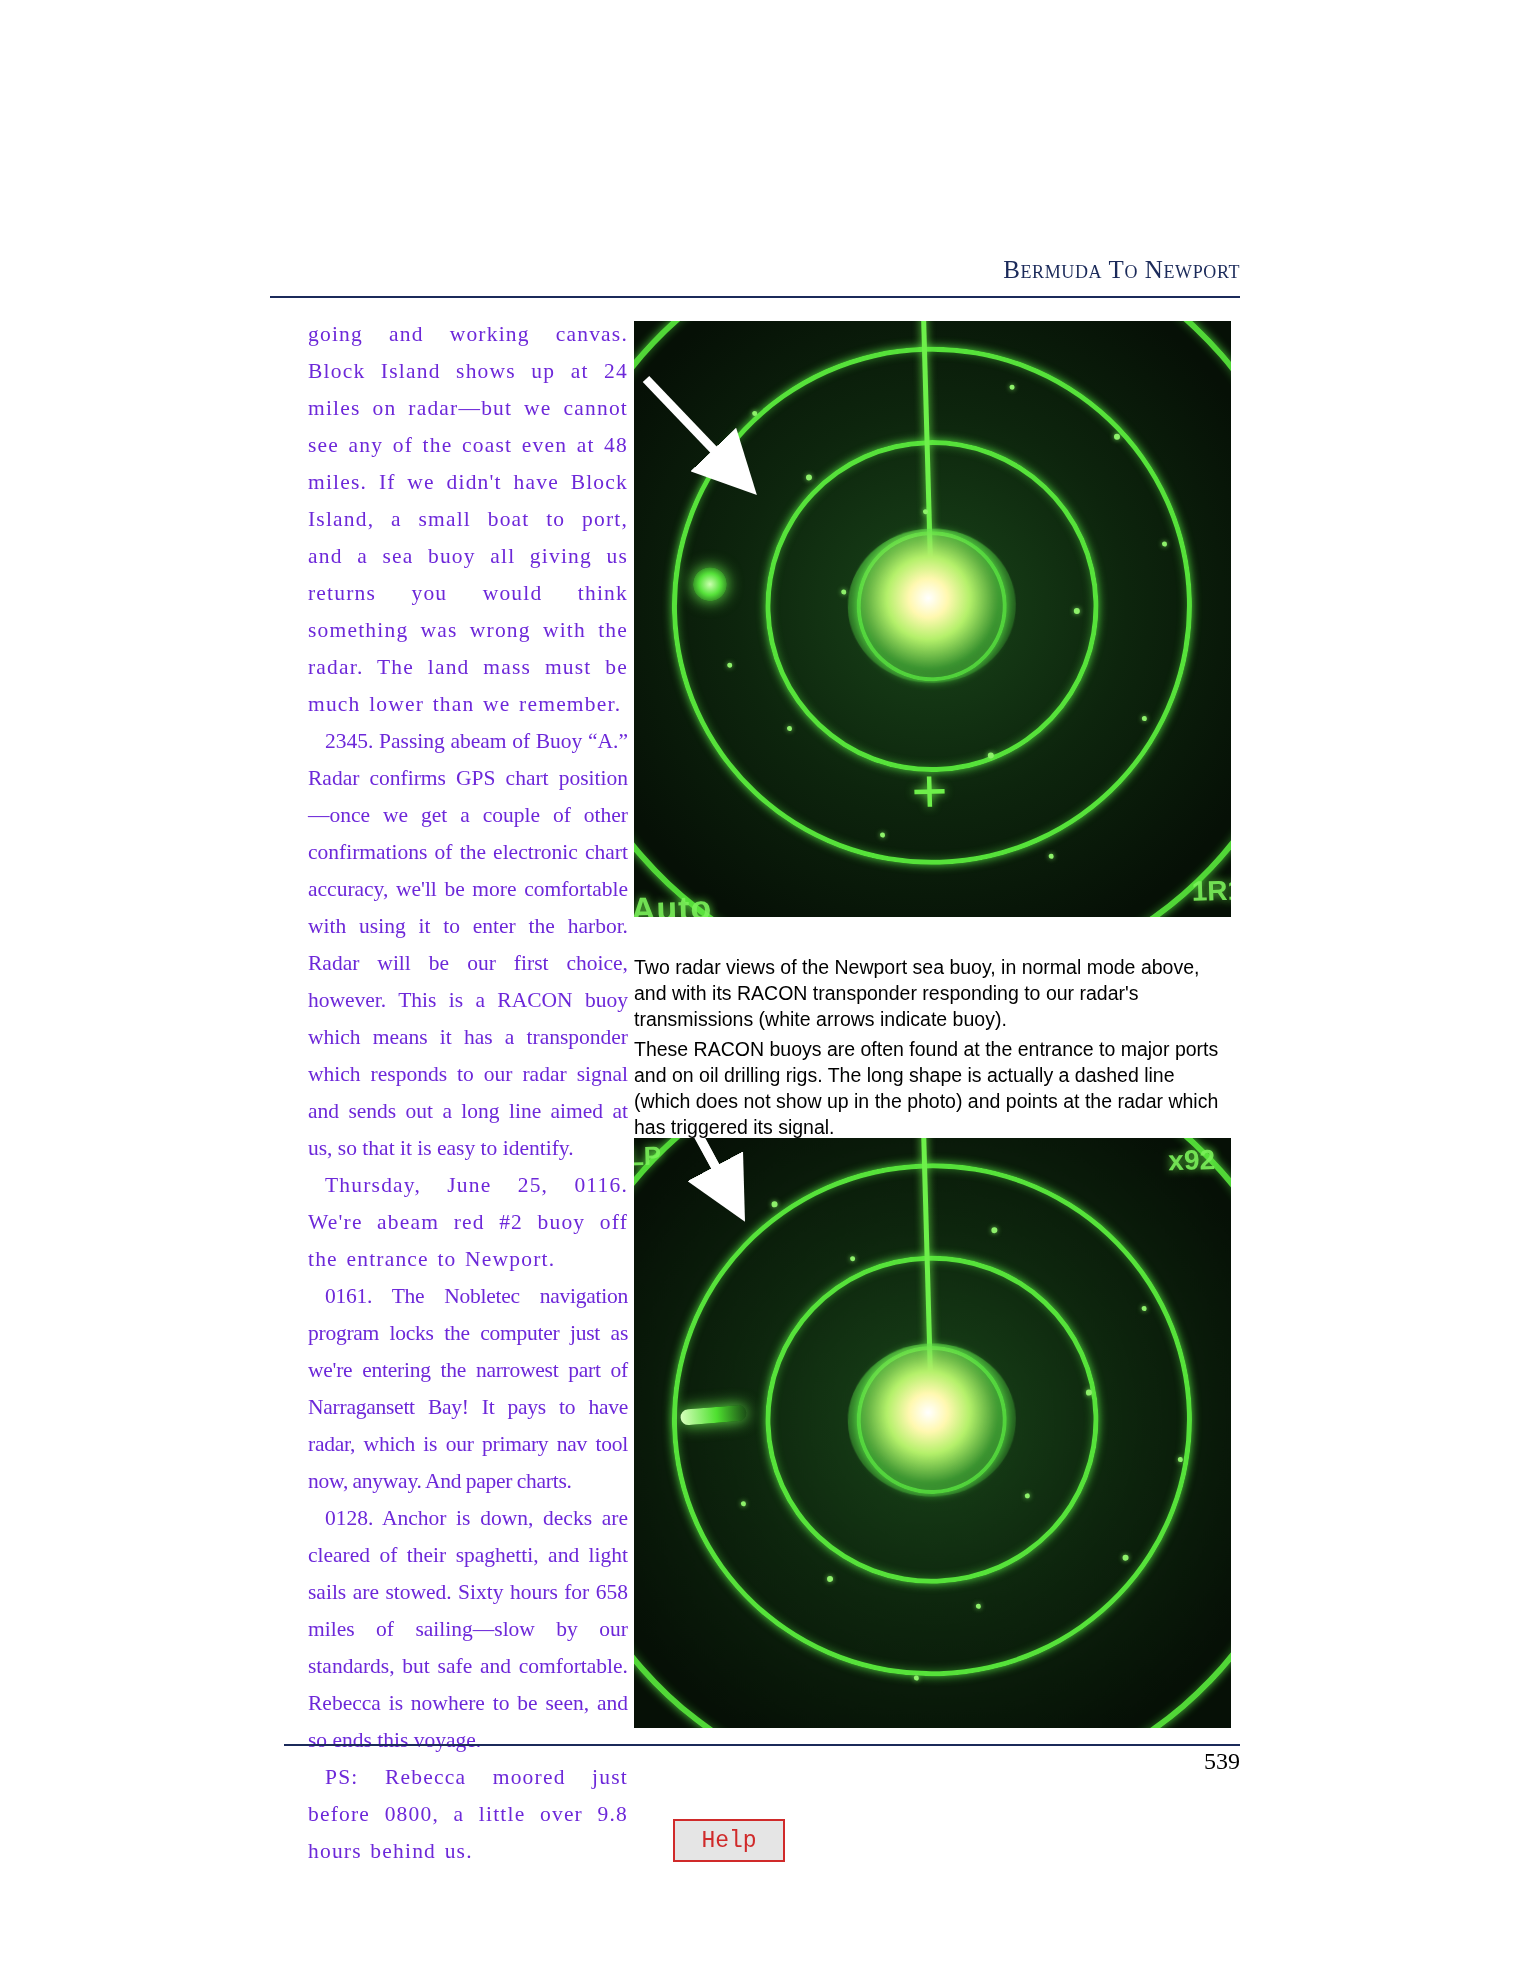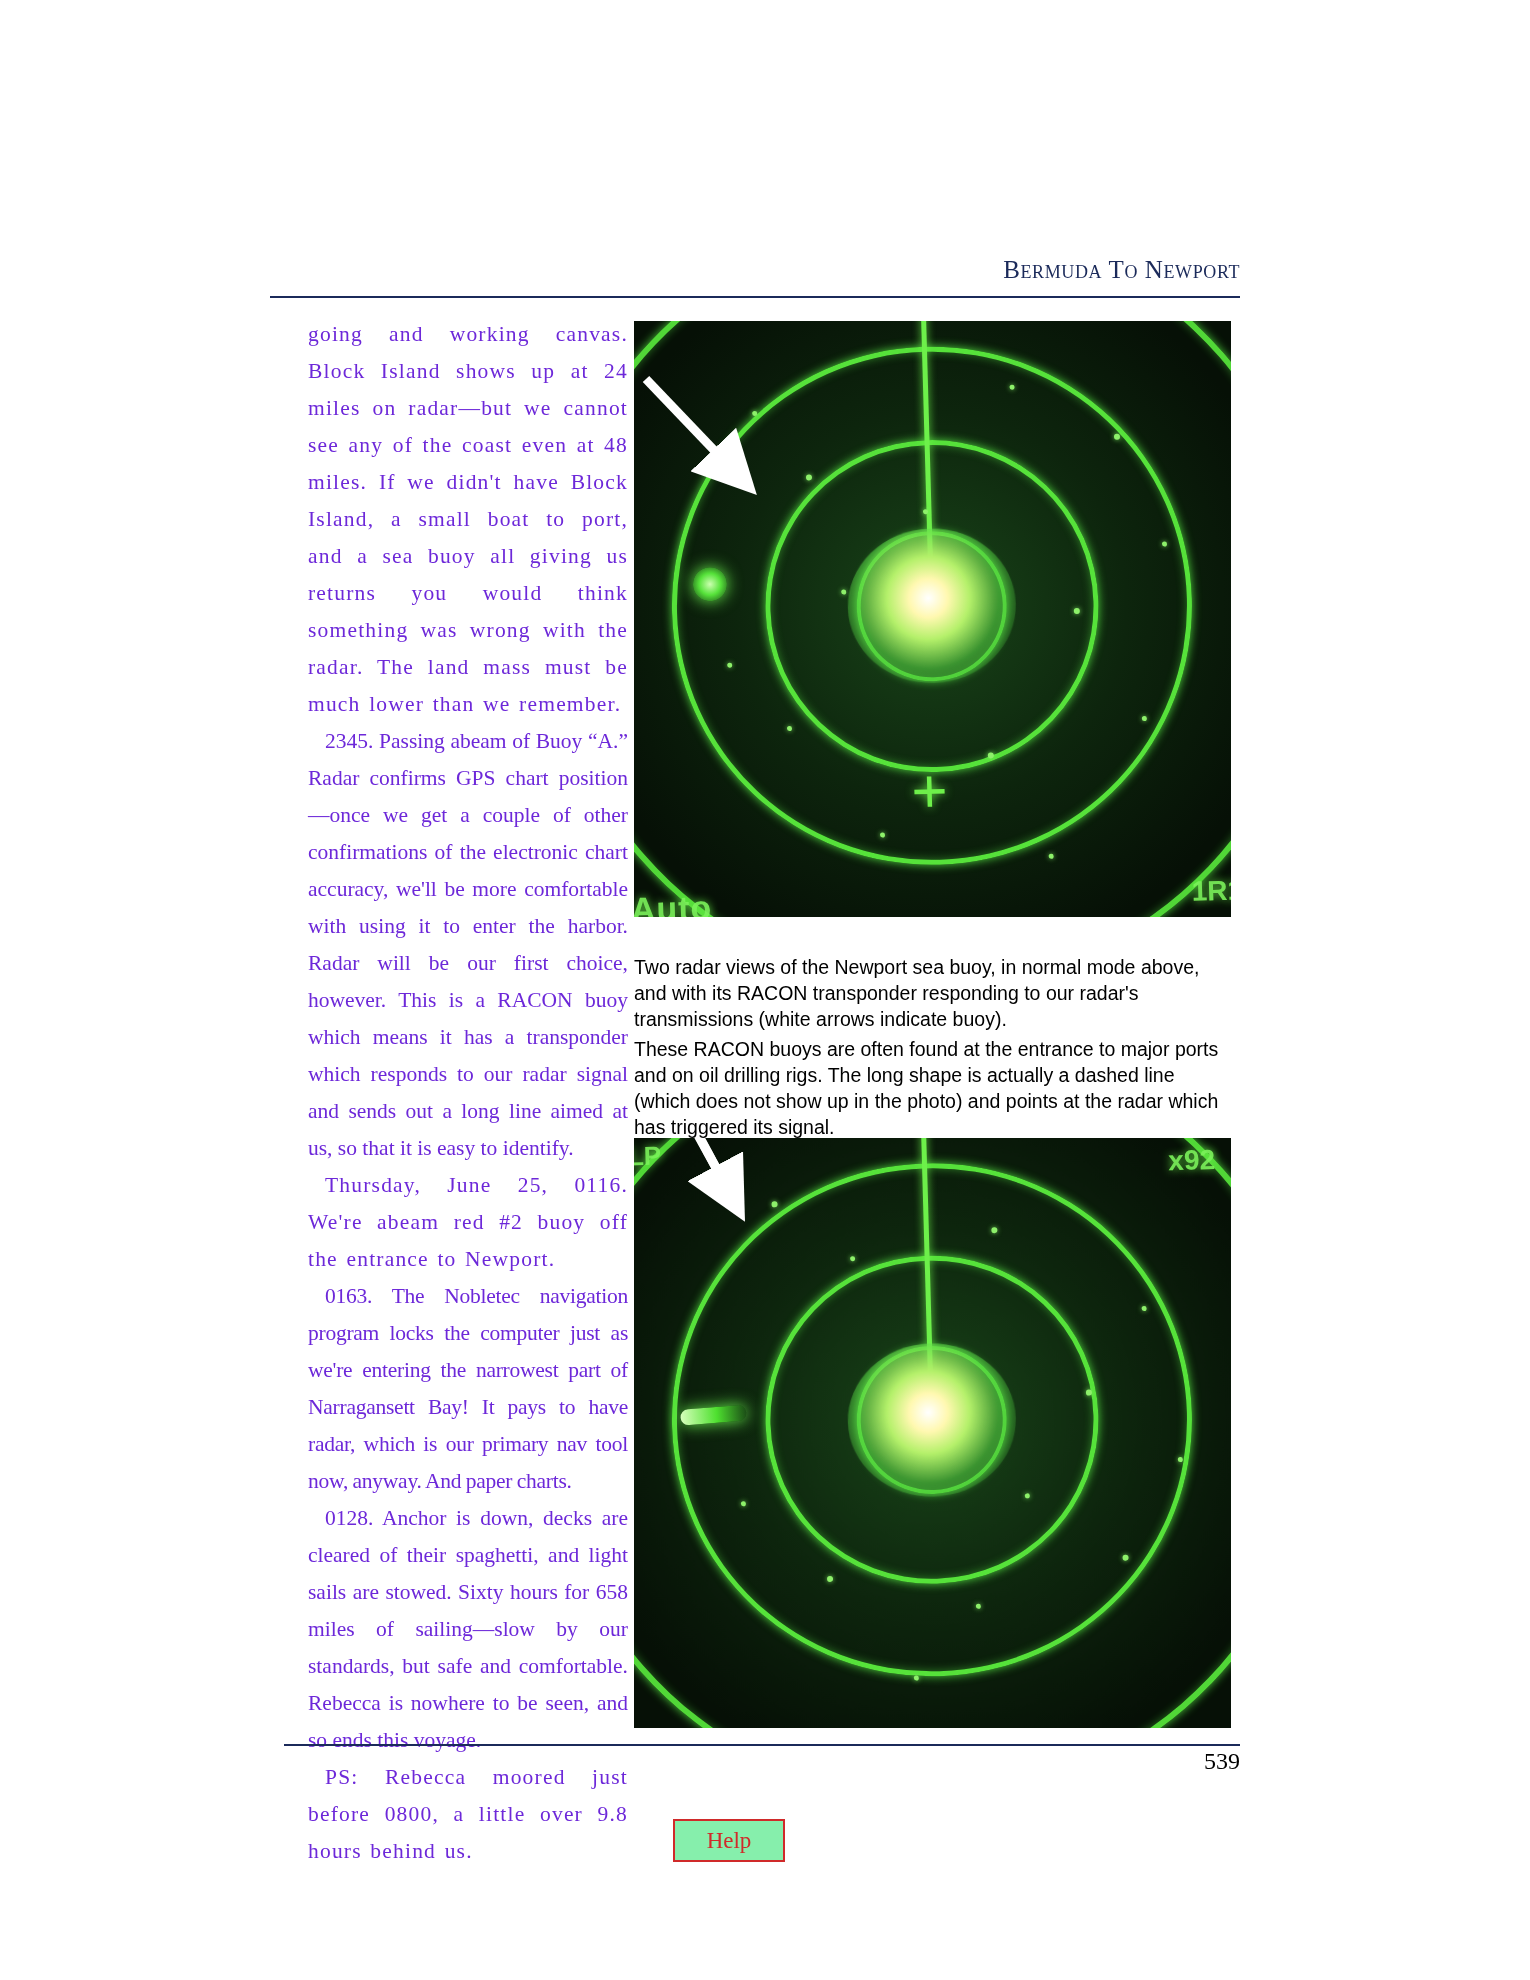--- a/index.html
+++ b/index.html
@@ -200,45 +200,45 @@
     font-size: 24px;
     font-family: "Liberation Serif", serif;
   }
   
   .help-button {
     position: absolute;
     left: 673px;
     top: 1775px;
     width: 112px;
     height: 43px;
-    background: #86efac;
+    background: #e5e5e5;
     border: 2px solid #d02a2a;
     color: #d02a2a;
-    font-family: Liberation Serif, serif;
+    font-family: Liberation Mono, monospace;
     font-size: 23px;
     display: flex;
     align-items: center;
     justify-content: center;
     cursor: pointer;
     box-sizing: border-box;
   }
 </style>
 </head>
 <body>
 
 <div class="page">
 
   <div class="header-title">Bermuda To Newport</div>
   <div class="header-rule"></div>
 
   <div class="col-left">
     <p class="sp-wide">going and working canvas. Block Island shows up at 24 miles on radar—but we cannot see any of the coast even at 48 miles. If we didn't have Block Island, a small boat to port, and a sea buoy all giving us returns you would think something was wrong with the radar. The land mass must be much lower than we remember.</p>
     <p class="indent">2345. Passing abeam of Buoy “A.” Radar confirms GPS chart position—once we get a couple of other confirmations of the electronic chart accuracy, we'll be more comfortable with using it to enter the harbor. Radar will be our first choice, however. This is a RACON buoy which means it has a transponder which responds to our radar signal and sends out a long line aimed at us, so that it is easy to identify.</p>
     <p class="indent sp-wide">Thursday, June 25, 0116. We're abeam red #2 buoy off the entrance to Newport.</p>
-    <p class="indent sp-narrow">0163. The Nobletec navigation program locks the computer just as we're entering the narrowest part of Narragansett Bay! It pays to have radar, which is our primary nav tool now, anyway. And paper charts.</p>
+    <p class="indent sp-narrow">0161. The Nobletec navigation program locks the computer just as we're entering the narrowest part of Narragansett Bay! It pays to have radar, which is our primary nav tool now, anyway. And paper charts.</p>
     <p class="indent">0128. Anchor is down, decks are cleared of their spaghetti, and light sails are stowed. Sixty hours for 658 miles of sailing—slow by our standards, but safe and comfortable. Rebecca is nowhere to be seen, and so ends this voyage.</p>
     <p class="indent sp-wide">PS: Rebecca moored just before 0800, a little over 9.8 hours behind us.</p>
   </div>
 
   <div class="radar radar-top">
     <div class="radar-inner">
       <div class="ring r1"></div>
       <div class="ring r2"></div>
       <div class="ring r3"></div>
       <div class="ring r4"></div>

